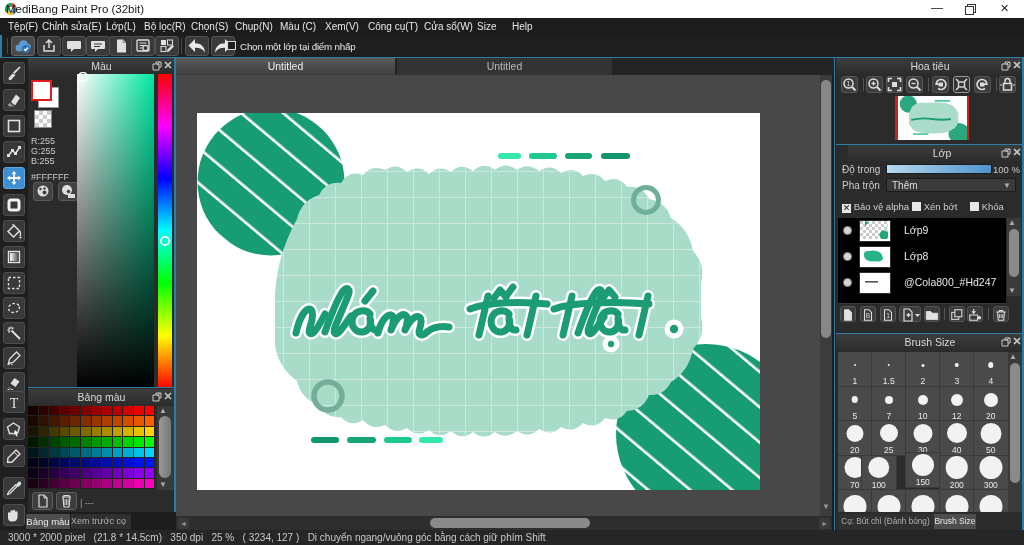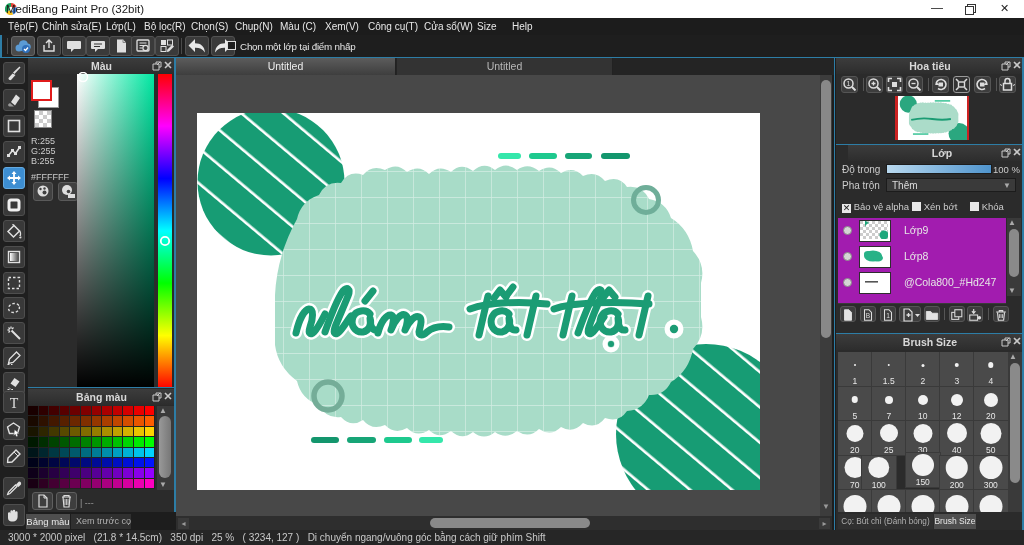--- a/index.html
+++ b/index.html
@@ -12,36 +12,36 @@
 
 #menubar{left:0;top:18px;width:1024px;height:17px;background:#1c1c1c;color:#e8e8e8;font-size:10px;}
 #menubar span{position:absolute;top:3px;}
 
 #toolbar{left:0;top:35px;width:1024px;height:22px;background:#1e1e1e;}
 .tbtn{position:absolute;top:1px;width:24px;height:20px;background:#3a3a3a;border:1px solid #525252;border-radius:3px;}
 
 #leftcol{left:0;top:58px;width:28px;height:487px;background:#1f1f1f;}
 .tool{position:absolute;left:3px;width:22px;height:22px;background:#393939;border:1px solid #4e4e4e;border-radius:3px;}
 
-.phdr{position:absolute;height:16px;background:linear-gradient(#3c3c3c,#2d2d2d);color:#d8d8d8;font-size:10.5px;text-align:center;line-height:16px;font-weight:bold;}
+.phdr{position:absolute;height:16px;background:linear-gradient(#3c3c3c,#2d2d2d);color:#d8d8d8;font-size:10.5px;text-align:center;line-height:16px;}
 
 #maubody{left:28px;top:58px;width:147px;height:330px;background:#2b2b2b;}
 #palbody{left:28px;top:388px;width:147px;height:124px;background:#2b2b2b;}
 
 #tabbar{left:176px;top:58px;width:659px;height:17px;background:#242424;}
 .ctab{position:absolute;top:0;height:17px;font-size:10.5px;text-align:center;line-height:17px;}
 
 #canvasarea{left:176px;top:75px;width:656px;height:441px;background:#484848;overflow:hidden;}
 
 #rightpanel{left:836px;top:58px;width:188px;height:472px;background:#2b2b2b;}
 
 #palgrid i{display:inline-block;width:10.6px;height:10.4px;border-right:1px solid #222;border-bottom:1px solid #222;}
 #statusbar{left:0;top:530px;width:1024px;height:15px;background:#262626;color:#c9c9c9;font-size:10px;line-height:15px;}
 .blue{position:absolute;background:#2d7da6;}
-.lrow{position:absolute;left:0;width:168px;height:34px;background:#a21caf;border-bottom:1px solid #3a3a3a;}
+.lrow{position:absolute;left:0;width:168px;height:34px;background:#000000;border-bottom:1px solid #3a3a3a;}
 .leye{position:absolute;left:5px;top:8px;width:9px;height:9px;border-radius:50%;background:#d5d5d5;border:1px solid #888;}
 .lthumb{position:absolute;left:22px;top:3px;width:30px;height:20px;background:#fff;outline:1px solid #2e2e2e;}
 .lname{position:absolute;left:66px;top:6px;font-size:10.5px;color:#e6e6e6;}
 .nbtn{position:absolute;top:2px;width:17px;height:17px;background:#3d3d3d;border:1px solid #555;border-radius:3px;}
 .lbtn{position:absolute;top:1px;width:16px;height:16px;background:#3d3d3d;border:1px solid #555;border-radius:3px;}
 .bcell{position:absolute;width:33.5px;height:34px;background:#4a4a4a;outline:1px solid #3a3a3a;}
 .bcell b{position:absolute;left:0;right:0;text-align:center;color:#e8e8e8;font-weight:normal;font-size:8.5px;bottom:0px;}
 .bcell i{position:absolute;left:50%;border-radius:50%;background:#f2f2f2;transform:translateX(-50%);}
 </style></head>
 <body>
@@ -303,21 +303,21 @@
           <path d="M6,2 h5 l3,3 v9 h-8 z" fill="none" stroke="#ddd" stroke-width="1.2"></path>
           <path d="M11,2 v3 h3" fill="none" stroke="#ddd"></path>
         </svg></div>
     <div class="abs" style="left:28px;top:104px;width:21px;height:18px;background:#3e3e3e;border:1px solid #5f5f5f;border-radius:3px"><svg width="19" height="16" viewBox="0 0 19 16">
           <path d="M5,4 h9 M7,4 v-1.5 h5 v1.5 M6,4 l1,10 h5 l1,-10" fill="none" stroke="#ddd" stroke-width="1.2"></path>
           <path d="M8,6 v6 M9.5,6 v6 M11,6 v6" stroke="#ddd" stroke-width="0.8"></path>
         </svg></div>
     <div class="abs" style="left:52px;top:110px;color:#9a9a9a;font-size:9px">| ---</div>
   </div>
   <div class="abs" style="left:26px;top:514px;width:44px;height:15px;background:#4e4e4e;color:#e8e8e8;font-size:9.5px;text-align:center;line-height:15px">Bảng màu</div>
-  <div class="abs" style="left:71px;top:514px;width:60px;height:15px;background:#303030;color:#b0b0b0;font-size:9px;text-align:right;line-height:15px">Xem trước cọ</div>
+  <div class="abs" style="left:71px;top:514px;width:60px;height:15px;background:#303030;color:#b0b0b0;font-size:9px;text-align:left;line-height:15px">Xem trước cọ</div>
   <div id="tabbar" class="abs">
     <div class="ctab" style="left:0px;width:220px;background:linear-gradient(#5c5c5c,#3e3e3e);color:#eee;border-right:1px solid #222">Untitled</div>
     <div class="ctab" style="left:221px;width:216px;background:#333;color:#b8b8b8;border-right:1px solid #222">Untitled</div>
   </div>
   <div id="canvasarea" class="abs">
     <svg style="position:absolute;left:21px;top:38px" width="563" height="377" viewBox="0 0 563 377">
       <defs>
         <pattern id="st" patternUnits="userSpaceOnUse" width="27" height="27" patternTransform="rotate(-50)">
           <rect width="27" height="27" fill="#179c74"></rect>
           <rect x="0" width="2.6" height="27" fill="#fff"></rect>

